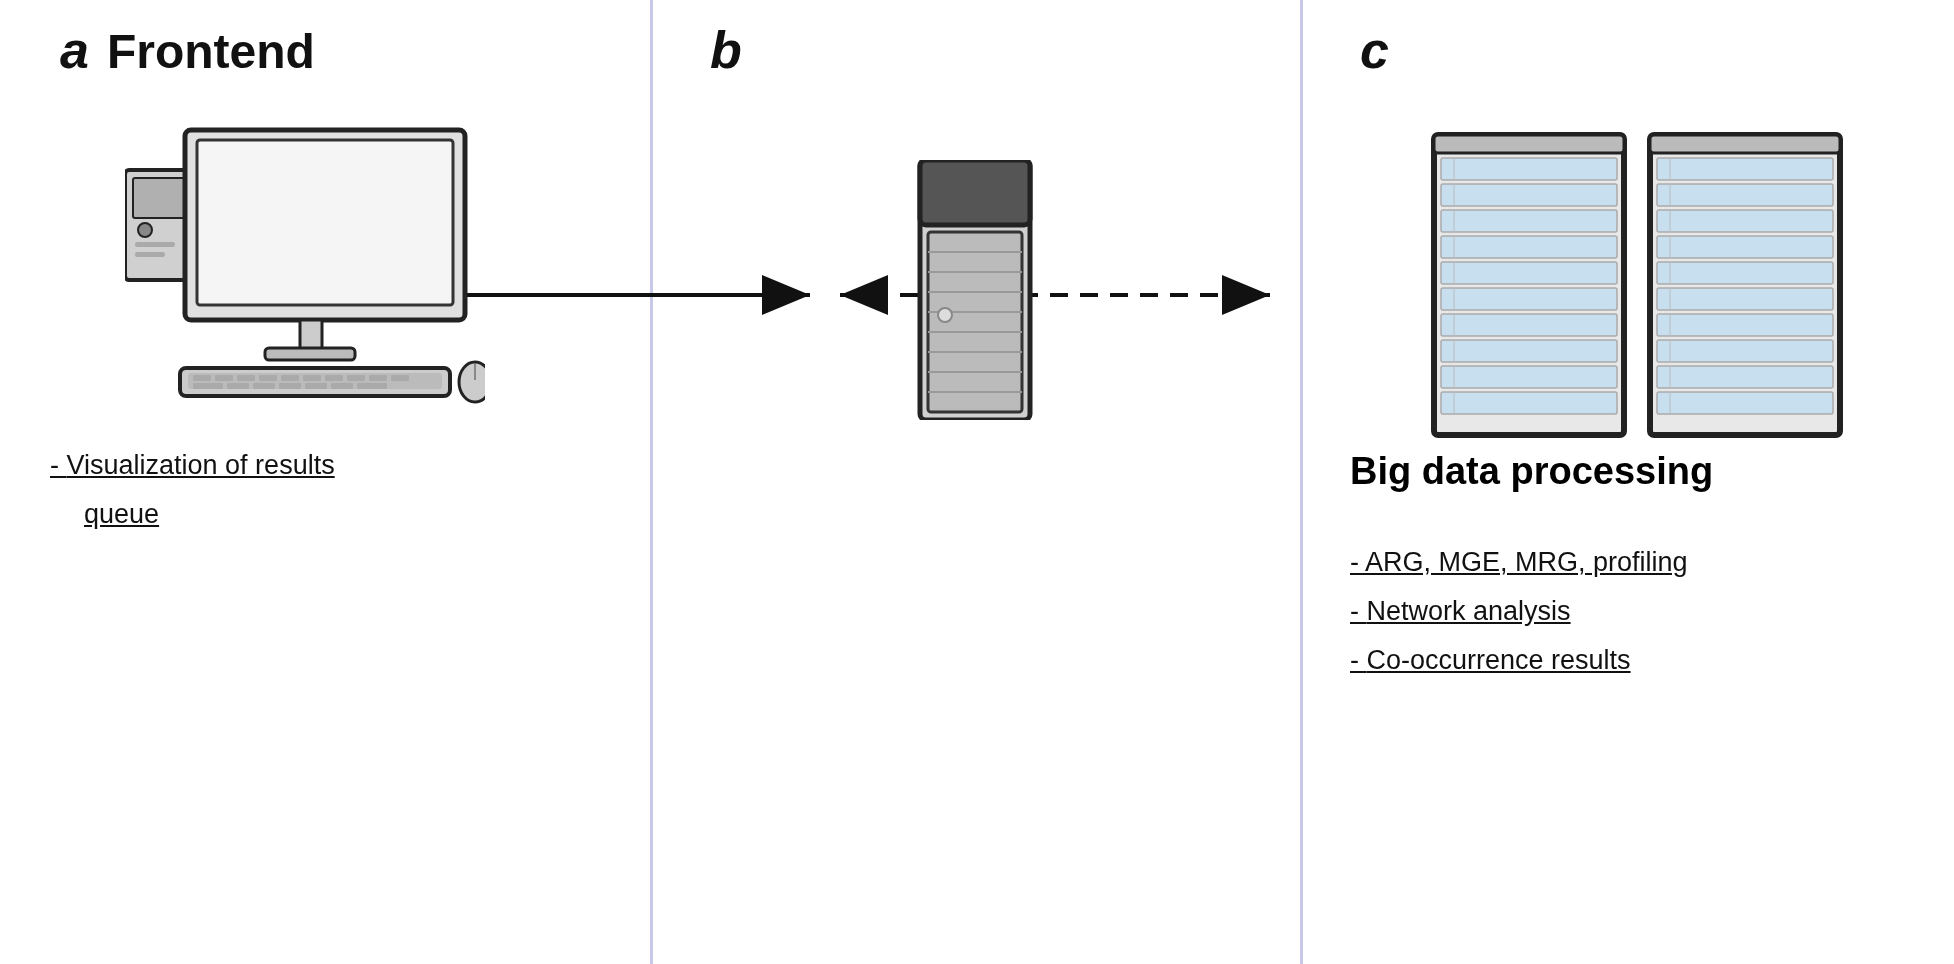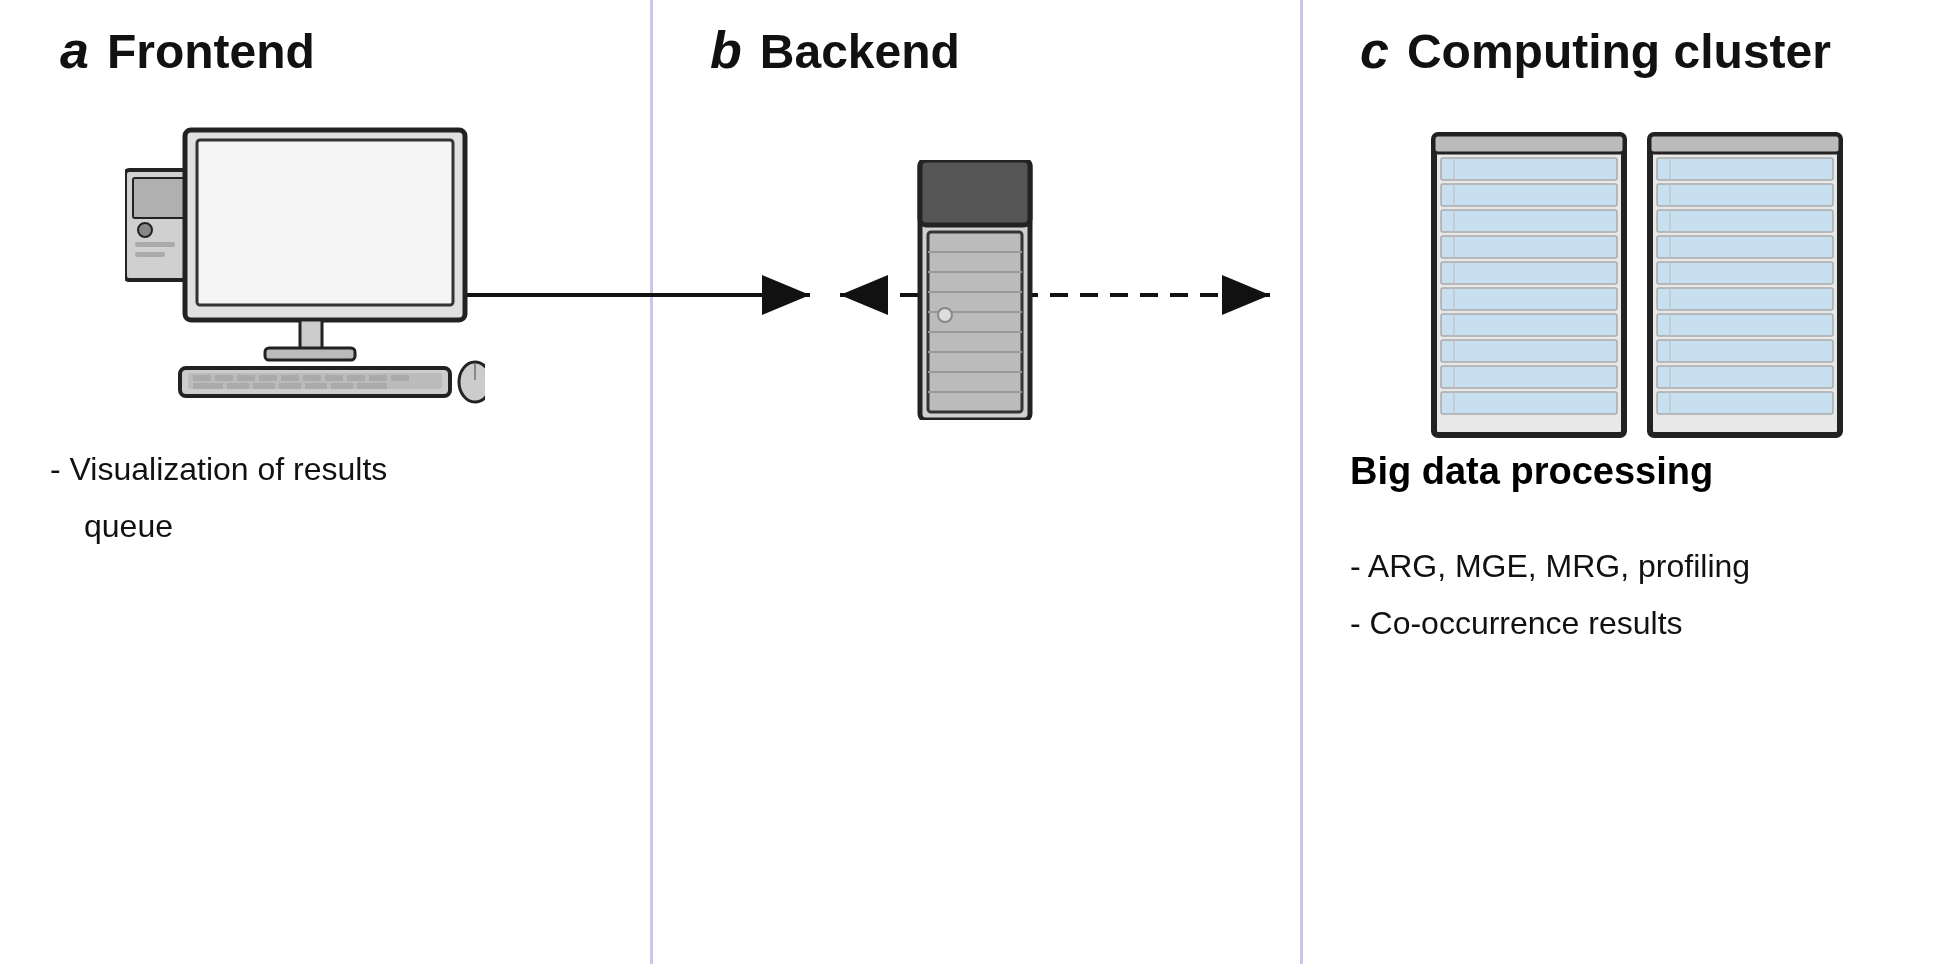--- a/index.html
+++ b/index.html
@@ -101,23 +101,24 @@
       width: 1954px;
       height: 520px;
       pointer-events: none;
     }
 
     
     .col-text {
       align-self: flex-start;
       padding-left: 50px;
       margin-top: 30px;
-      font-size: 32px;
+      font-size: 27px;
       line-height: 1.6;
       color: #111;
+      text-decoration: underline;
     }
     .col-text ul {
       list-style: none;
     }
     .col-text ul li::before {
       content: "- ";
     }
     .col-text ul li {
       margin-bottom: 6px;
     }
@@ -219,21 +220,20 @@
       <ul>
         <li>Visualization of results</li>
         <li class="sub-item">queue</li>
       </ul>
     </div>
   </div>
 
   <div class="col col-b" style="left:650px; position:absolute; width:650px; height:100%;">
     <div class="section-label">
       <span class="section-letter">b</span>
-      <span>Backend</span>
     </div>
 
     <div class="server-wrap">
       <svg class="server-svg" viewBox="0 0 170 260" xmlns="http://www.w3.org/2000/svg">
 
         <rect x="30" y="0" width="110" height="260" rx="6" fill="#d0d0d0" stroke="#222" stroke-width="5"></rect>
 
         <rect x="30" y="0" width="110" height="65" rx="6" fill="#555" stroke="#222" stroke-width="5"></rect>
 
         <rect x="38" y="72" width="94" height="180" rx="3" fill="#bbb" stroke="#333" stroke-width="3"></rect>
@@ -249,21 +249,20 @@
 
         <circle cx="55" cy="155" r="7" fill="#ddd" stroke="#888" stroke-width="2"></circle>
       </svg>
     </div>
 
   </div>
 
   <div class="col col-c" style="left:1300px; position:absolute; width:654px; height:100%;">
     <div class="section-label">
       <span class="section-letter">c</span>
-      <span>Computing cluster</span>
     </div>
 
     <div class="rack-wrap">
 
       <svg class="rack-svg" viewBox="0 0 200 310" xmlns="http://www.w3.org/2000/svg">
         <rect x="5" y="5" width="190" height="300" rx="4" fill="#e8e8e8" stroke="#222" stroke-width="6"></rect>
 
         <rect x="5" y="5" width="190" height="18" rx="4" fill="#bbb" stroke="#222" stroke-width="3"></rect>
 
         <rect x="12" y="28" width="176" height="22" rx="2" fill="#c8dff0" stroke="#aaa" stroke-width="1.5"></rect>
@@ -313,18 +312,19 @@
         <line x1="25" y1="236" x2="25" y2="258" stroke="#bbb" stroke-width="1"></line>
         <line x1="25" y1="262" x2="25" y2="284" stroke="#bbb" stroke-width="1"></line>
       </svg>
     </div>
 
     <div class="big-data-title">Big data processing</div>
 
     <div class="col-text">
       <ul>
         <li>ARG, MGE, MRG, profiling</li>
+        <li>Network analysis</li>
         <li>Co-occurrence results</li>
       </ul>
     </div>
   </div>
 
 </div>
 
 </body></html>

